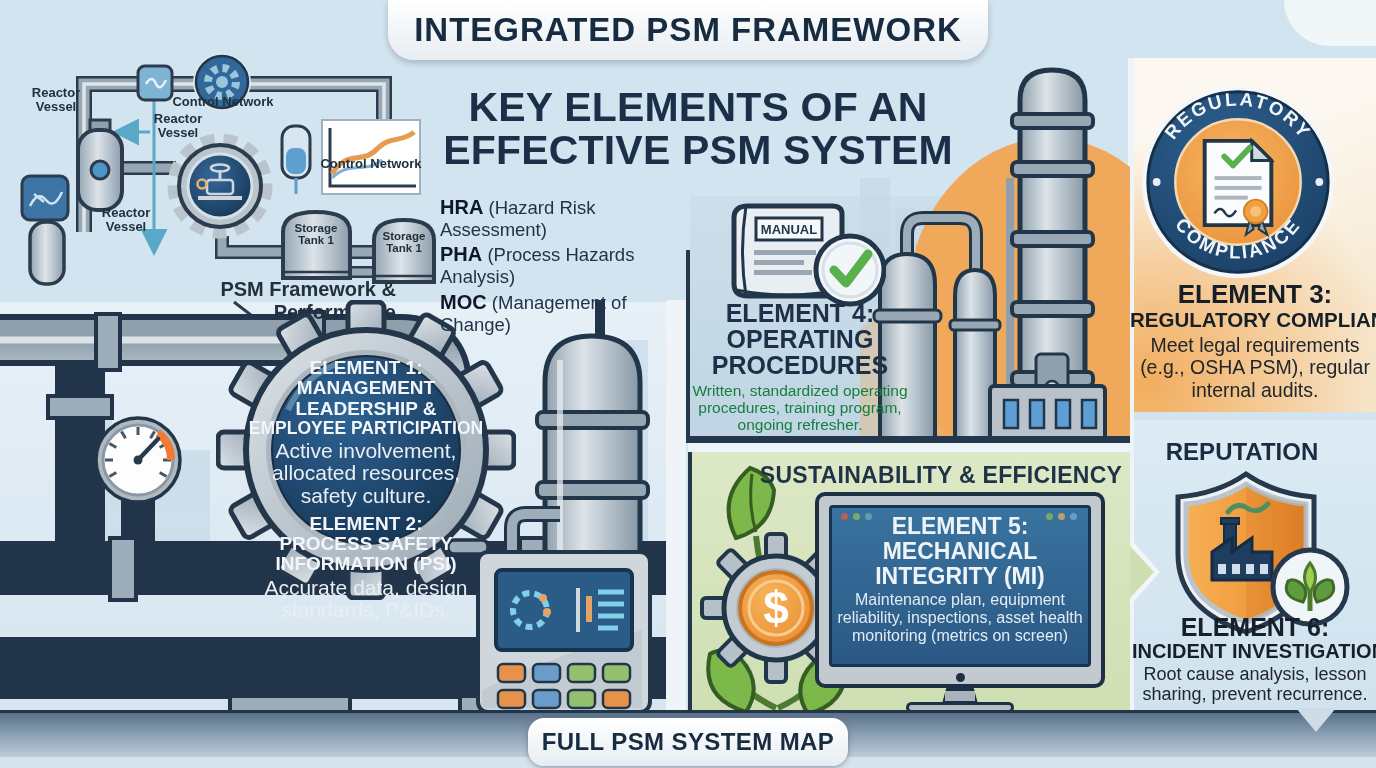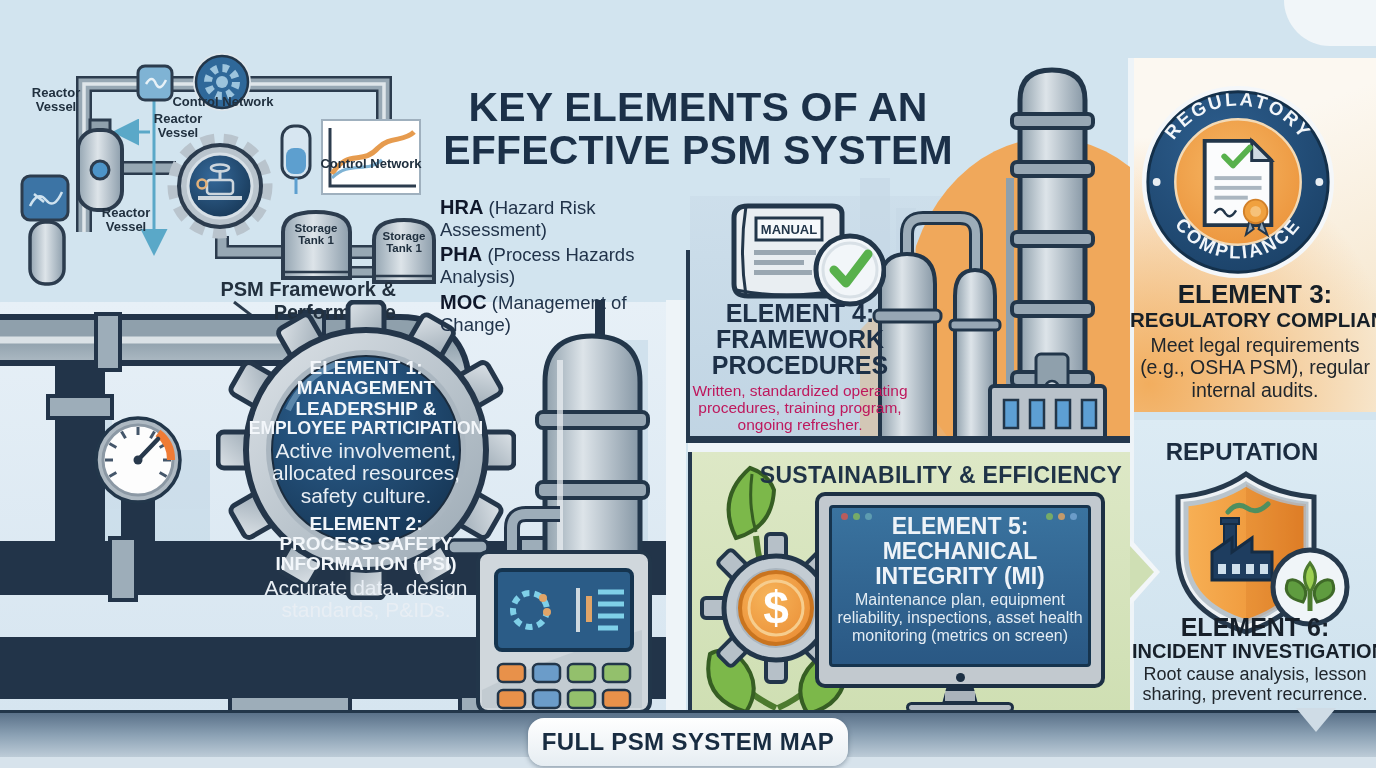--- a/index.html
+++ b/index.html
@@ -30,21 +30,21 @@
   
   .gear-text{left:246px;top:358px;width:240px;text-align:center;color:#f2f6fa;z-index:4;}
   .gear-text .t{font-size:19px;font-weight:800;line-height:1.07;}
   .gear-text .d{font-size:21px;line-height:1.08;margin:2px 11px 6px;color:#e8eef4;}
   
   .panel-e4-bg{left:690px;top:196px;width:440px;height:241px;background:linear-gradient(180deg,rgba(199,216,230,.45),rgba(183,204,221,.65));z-index:0;}
   .e4-border-b{left:688px;top:436px;width:442px;height:7px;background:#24384d;z-index:3;}
   .e4-border-l{left:686px;top:250px;width:4px;height:193px;background:#24384d;z-index:3;}
   .e4-text{left:692px;top:300px;width:216px;text-align:center;z-index:4;}
   .e4-text .t{font-size:25px;font-weight:800;line-height:1.04;color:#1d3047;}
-  .e4-text .d{font-size:15.5px;line-height:1.1;color:#be185d;margin-top:4px;}
+  .e4-text .d{font-size:15.5px;line-height:1.1;color:#15803d;margin-top:4px;}
   
   .panel-e3{left:1134px;top:58px;width:242px;height:354px;background:linear-gradient(160deg,#fcf8f1 25%,#f7e9d2 75%);z-index:0;}
   .panel-e3 .wash{position:absolute;left:0;top:0;width:100%;height:100%;
     background:radial-gradient(circle at 6% 92%,rgba(241,163,74,.85),rgba(241,163,74,0) 62%);}
   .e3-text{left:1130px;top:281px;width:250px;text-align:center;z-index:4;}
   .e3-text .t1{font-size:26px;font-weight:800;color:#161f27;line-height:1.05;}
   .e3-text .t2{font-size:20.5px;font-weight:800;color:#161f27;white-space:nowrap;line-height:1.15;}
   .e3-text .d{font-size:19.5px;line-height:1.15;color:#20262c;margin-top:2px;}
   
   .panel-green{left:688px;top:452px;width:442px;height:260px;background:linear-gradient(180deg,#dde8c6,#cfdfb3);
@@ -90,20 +90,23 @@
   <div class="abs gutter-v2"></div>
   <div class="abs gutter-h"></div>
   <div class="abs panel-e4-bg"></div>
   <div class="abs panel-e3">
       <div class="wash"></div>
     </div>
   <div class="abs panel-rep"></div>
   <div class="abs panel-green"></div>
   <div class="abs swoosh-tr"></div>
 
+  <div class="abs banner-top">
+    <span>INTEGRATED PSM FRAMEWORK</span>
+  </div>
 
   <div class="abs main-title">
     <div>KEY ELEMENTS OF AN</div>
     <div>EFFECTIVE PSM SYSTEM</div>
   </div>
 
   <div class="abs acronyms">
     <div class="row"><b>HRA</b> <span>(Hazard Risk Assessment)</span></div>
     <div class="row"><b>PHA</b> <span>(Process Hazards Analysis)</span></div>
     <div class="row"><b>MOC</b> <span>(Management of Change)</span></div>
@@ -406,21 +409,21 @@
     <text x="63" y="38" text-anchor="middle" font-size="13" font-weight="bold" fill="#22364a" font-family="Liberation Sans, sans-serif">MANUAL</text>
     <rect x="28" y="54" width="62" height="5" fill="#9aa7b2"></rect>
     <rect x="28" y="64" width="50" height="5" fill="#9aa7b2"></rect>
     <rect x="28" y="74" width="58" height="5" fill="#9aa7b2"></rect>
     <circle cx="124" cy="74" r="34" fill="#f2f6f9" stroke="#22364a" stroke-width="5"></circle>
     <circle cx="124" cy="74" r="27" fill="none" stroke="#d8e0e6" stroke-width="3"></circle>
     <path d="M108,74 L120,87 L142,58" fill="none" stroke="#58b14c" stroke-width="9" stroke-linecap="round" stroke-linejoin="round"></path>
   </svg>
   <div class="abs e4-text">
     <div class="t">ELEMENT 4:</div>
-    <div class="t">FRAMEWORK</div>
+    <div class="t">OPERATING</div>
     <div class="t">PROCEDURES</div>
     <div class="d">Written, standardized operating procedures, training program, ongoing refresher.</div>
   </div>
 
   <svg class="abs" style="left:1140px;top:84px;z-index:4" width="196" height="196" viewBox="0 0 200 200">
     <defs>
       <radialGradient id="badgeNavy" cx=".4" cy=".3" r="1">
         <stop offset="0" stop-color="#2d5e8e"></stop>
           <stop offset="1" stop-color="#16395c"></stop>
       </radialGradient>

